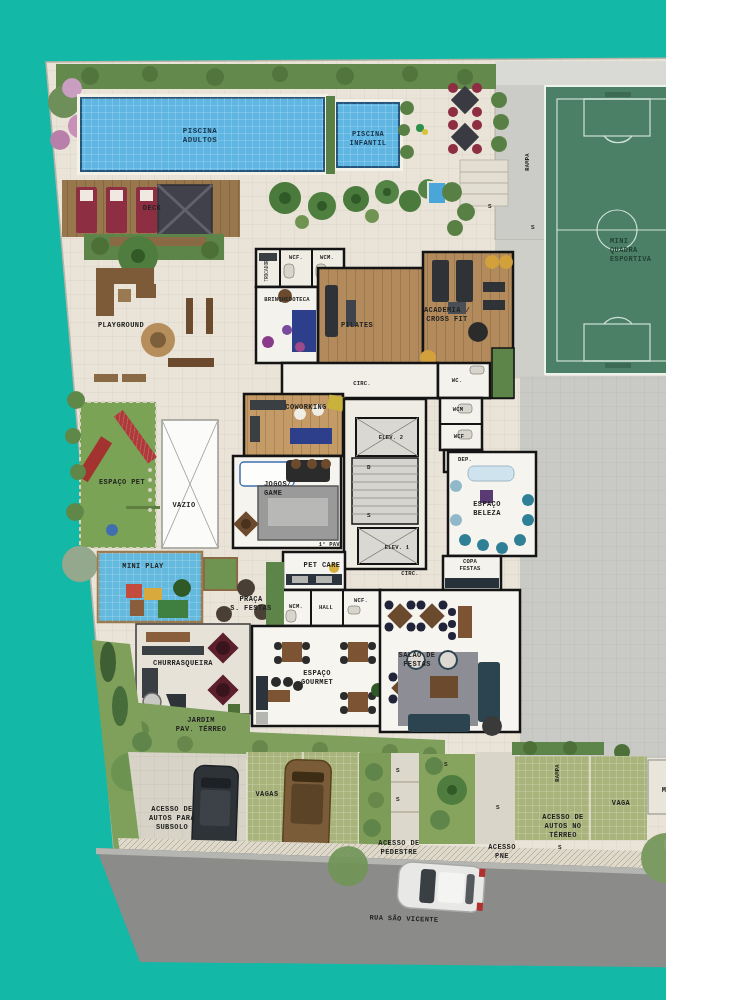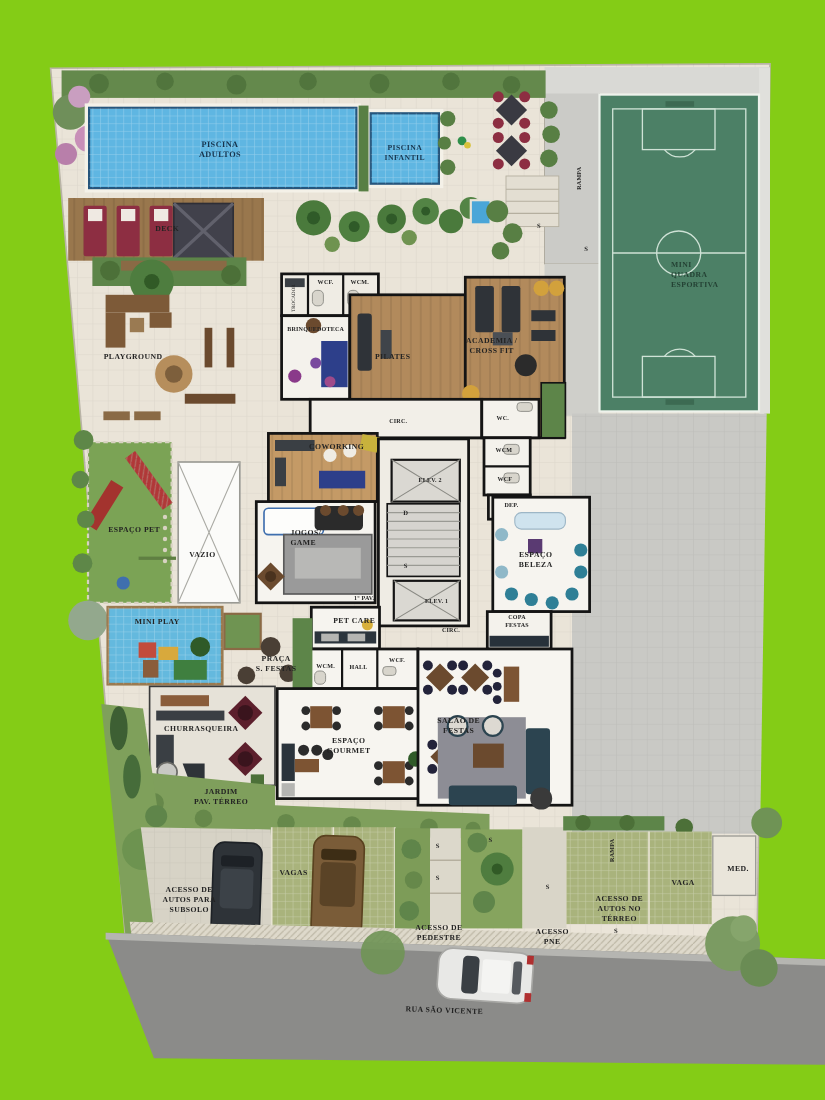--- a/index.html
+++ b/index.html
@@ -1,17 +1,17 @@
 <!DOCTYPE html>
 <html><head>
 <meta charset="utf-8">
 <style>
   html,body{margin:0;padding:0;background:#fff;}
-  #stage{position:relative;width:750px;height:1000px;background:#84cc16;overflow:hidden;
-         font-family:Liberation Serif, serif;}
+  #stage{position:relative;width:666px;height:1000px;background:#14b8a6;overflow:hidden;
+         font-family:Liberation Mono, monospace;}
   #plan-svg{position:absolute;left:0;top:0;}
   .lbl{position:absolute;transform:translate(-50%,-50%);color:#232323;font-size:7px;
        font-weight:bold;letter-spacing:.4px;text-align:center;white-space:pre-line;
        line-height:1.25;pointer-events:none;}
   .sm{font-size:5.5px;font-weight:bold;letter-spacing:.2px;}
   .xs{font-size:4.5px;font-weight:normal;letter-spacing:0;}
   .big{font-size:7.5px;}
   .rot90{transform:translate(-50%,-50%) rotate(-90deg);}
   .la{transform:translate(0,-50%);text-align:left;}
   .rot-street{transform:translate(-50%,-50%) rotate(2deg);}

